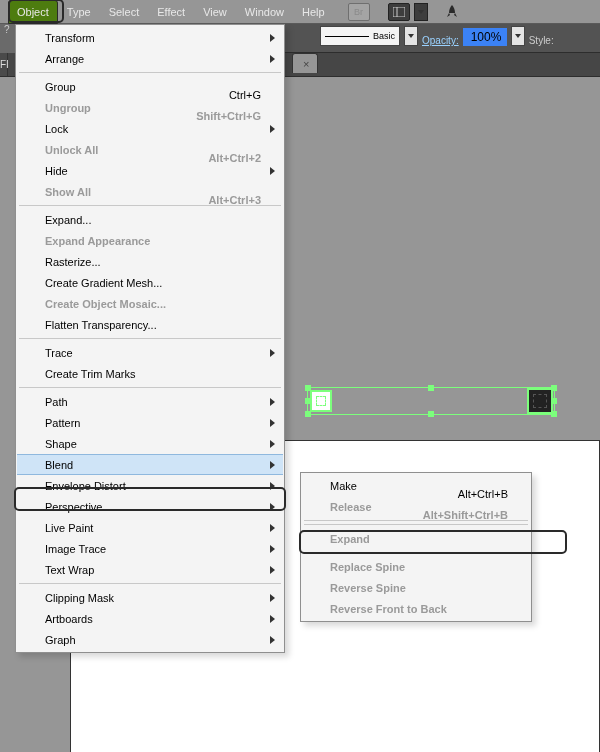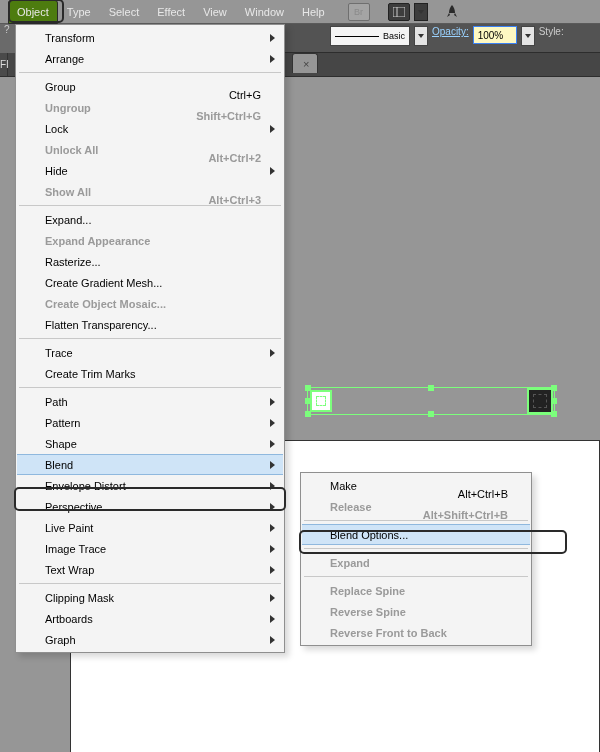--- a/index.html
+++ b/index.html
@@ -166,40 +166,40 @@
     border-radius: 5px;
     pointer-events: none;
   }
   .outline.menu-obj { left: 8px; top: -1px; width: 56px; height: 24px; }
   .outline.blend { left: 14px; top: 487px; width: 272px; height: 24px; }
   .outline.blendopt { left: 299px; top: 530px; width: 268px; height: 24px; }
 
   
   .optgroup {
     position: absolute;
-    top: 2px; left: 330px;
-    display: flex; align-items: flex-start;
+    top: 2px; left: 320px;
+    display: flex; align-items: flex-end;
     color: #ddd;
     font-size: 10px;
     gap: 4px;
   }
   .stroke-sel {
     width: 80px; height: 20px;
     background: #f4f4f4;
     border: 1px solid #444;
     display: flex; align-items: center;
     font-size: 9px; color:#000;
     padding: 0 4px;
     position: relative;
   }
   .stroke-sel .line { flex:1; height:1px; background:#000; margin-right:4px;}
   .dd-btn { width:14px; height:20px; background:#e4e4e4;border:1px solid #444;display:flex;align-items:center;justify-content:center;}
   .dd-btn::after{content:"";border-top:4px solid #333;border-left:3px solid transparent;border-right:3px solid transparent;}
   .opacity-lbl { color:#9ad2ff; text-decoration: underline; }
-  .opacity-val { width:44px; height:18px; background:#fef9c3;border:1px solid #3b82f6; color:#000; font-size:10px; display:flex;align-items:center; padding:0 4px;}
+  .opacity-val { width:44px; height:18px; background:#3b82f6;border:4px solid #3b82f6; color:#000; font-size:12px; display:flex;align-items:center; padding:0 4px;}
   .style-lbl { color:#ccc; }
 </style>
 </head>
 <body>
 
 <div class="menubar">
   <div class="edge"></div>
   <div class="menu-item open">Object</div>
   <div class="menu-item">Type</div>
   <div class="menu-item">Select</div>
@@ -378,23 +378,20 @@
 <div class="dropdown sub" id="dd-sub">
     <div class="mi">
       <span>Make</span>
       <span class="shortcut">Alt+Ctrl+B</span>
     </div>
     <div class="mi disabled">
       <span>Release</span>
       <span class="shortcut">Alt+Shift+Ctrl+B</span>
     </div>
     <div class="sep"></div>
-    <div class="mi highlight">
-      <span>Blend Options...</span>
-    </div>
     <div class="sep"></div>
     <div class="mi disabled">
       <span>Expand</span>
     </div>
     <div class="sep"></div>
     <div class="mi disabled">
       <span>Replace Spine</span>
     </div>
     <div class="mi disabled">
       <span>Reverse Spine</span>

